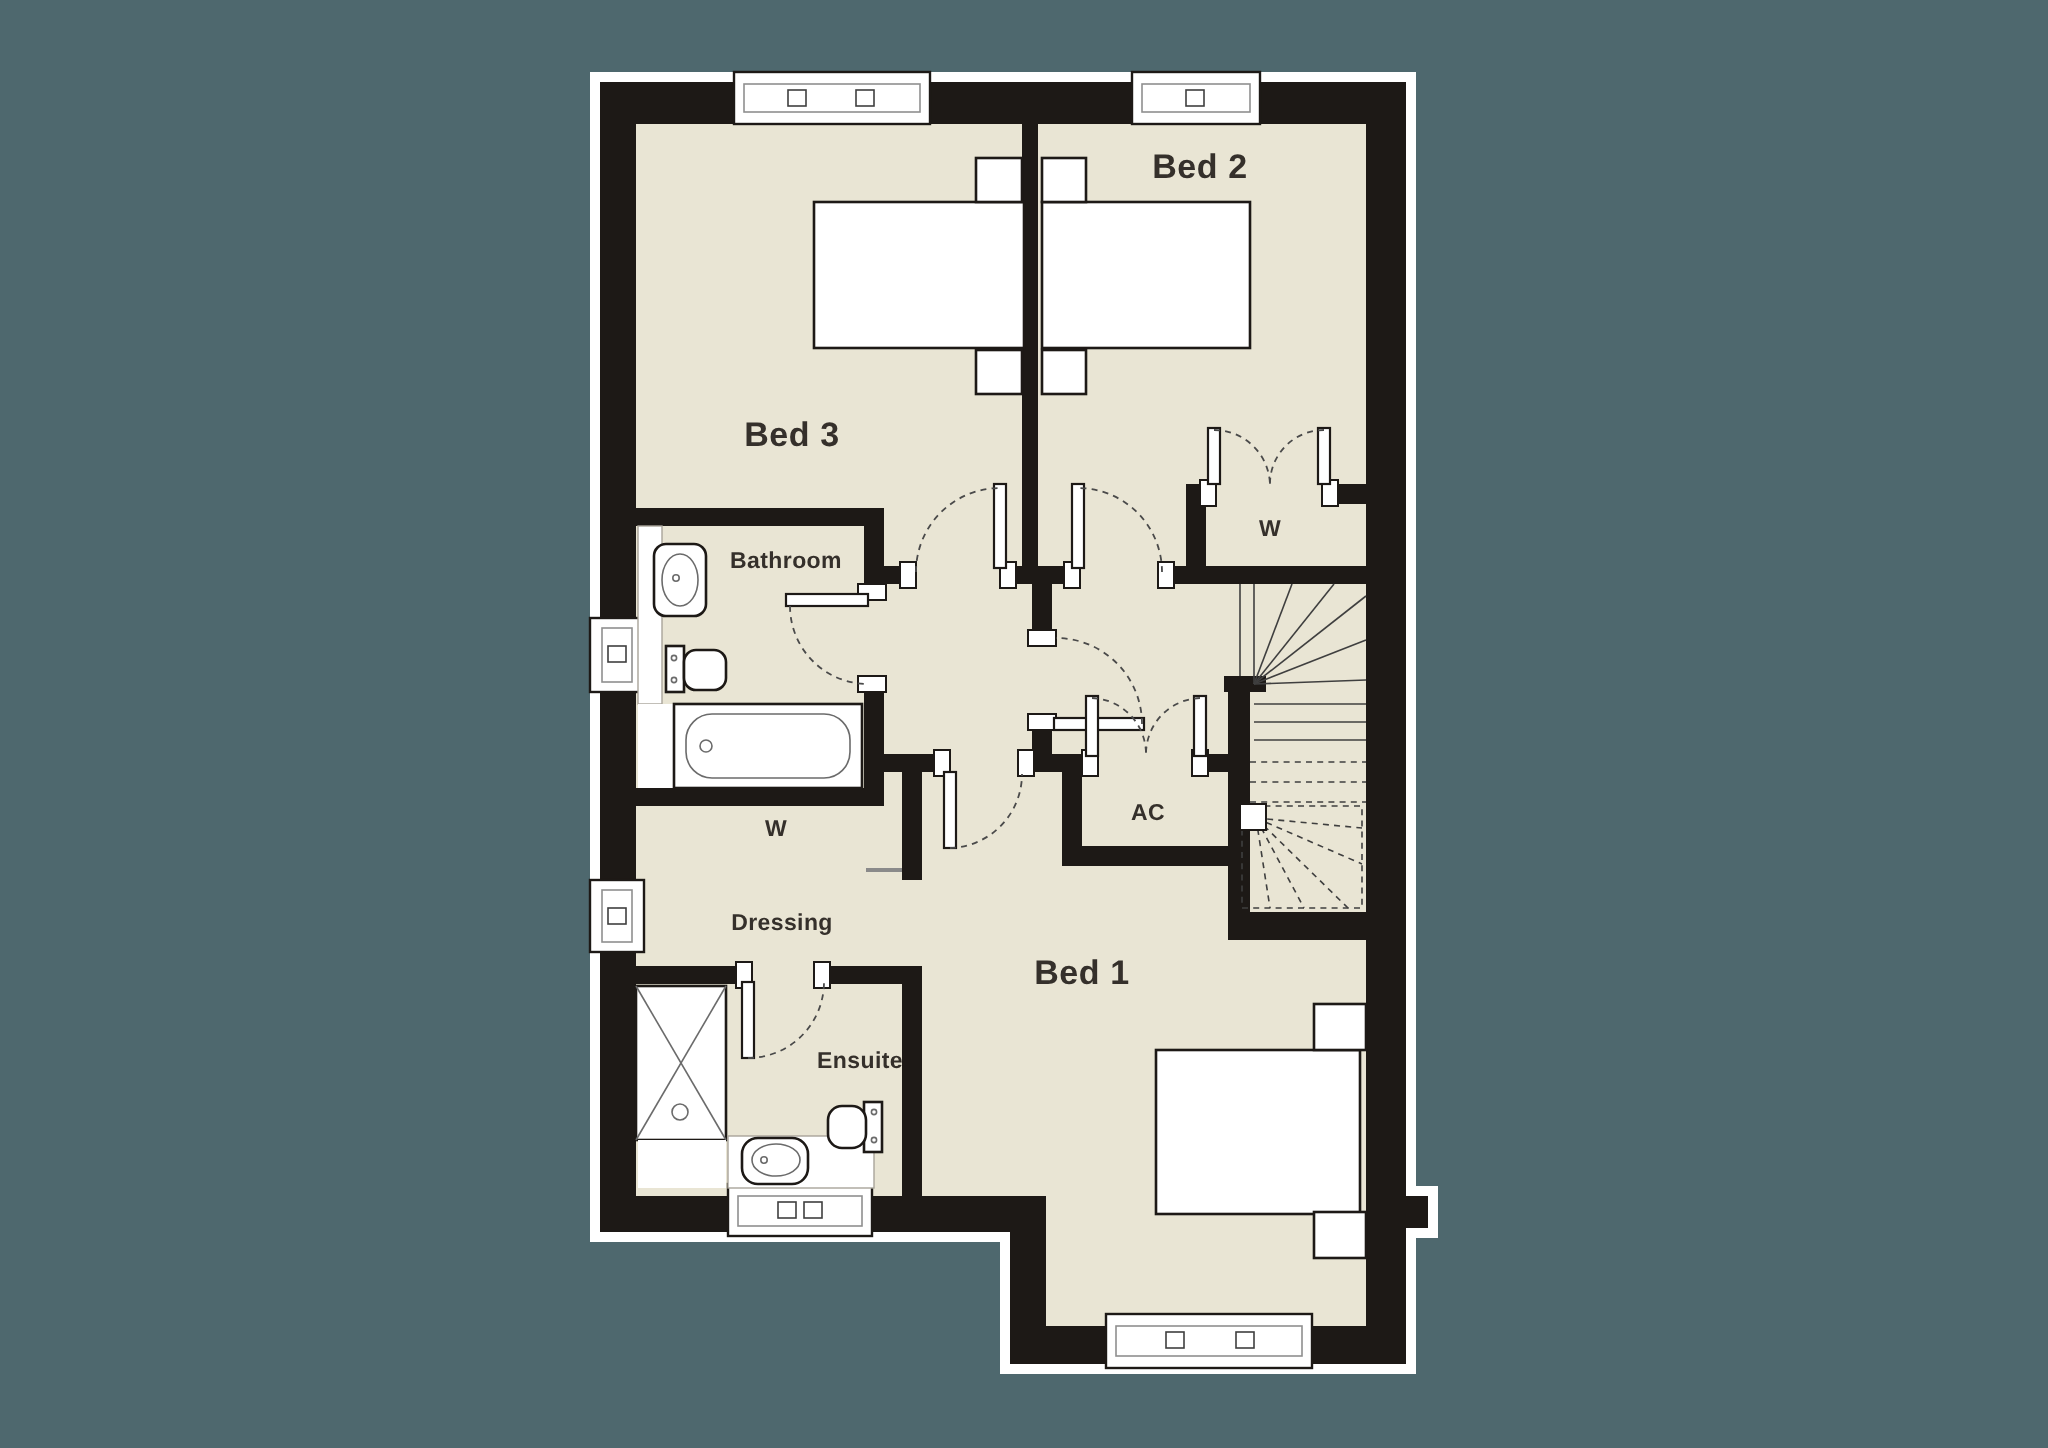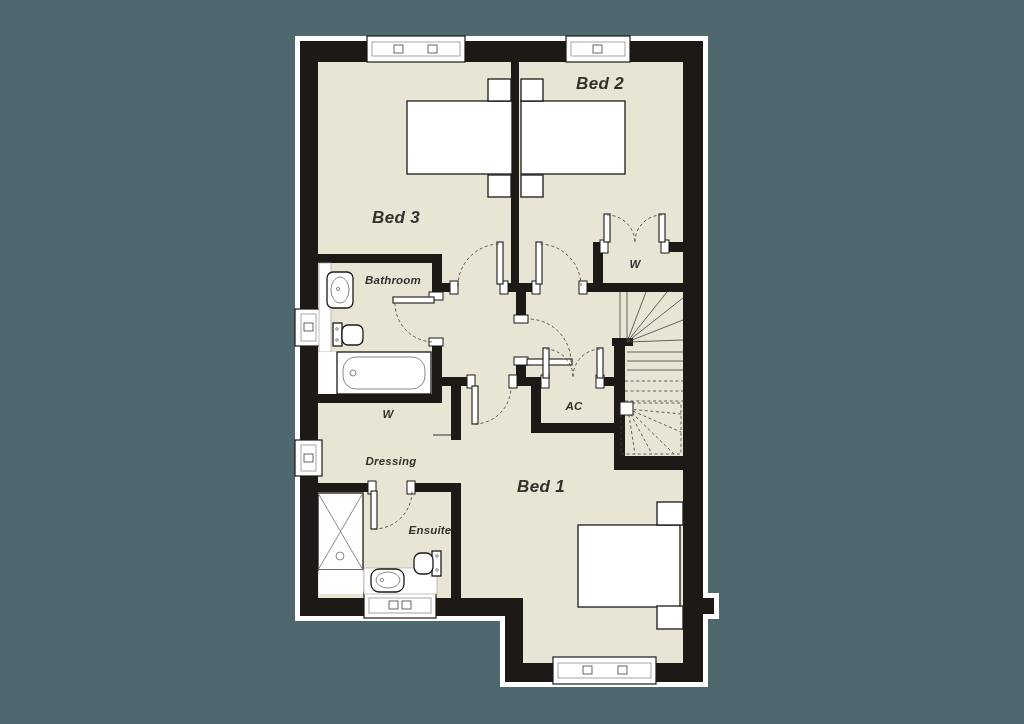--- a/index.html
+++ b/index.html
@@ -1,20 +1,20 @@
 <!DOCTYPE html>
 <html style="--background: #4e686e; --floor: #e9e5d4; --wall: #1d1916; --fixture: #ffffff; --text: #35302b;"><head>
 <meta charset="utf-8">
 <style>
   :root{
     --background:#4e686e; --floor:#e9e5d4; --wall:#1d1916;
     --fixture:#ffffff; --line:#3f3f3f; --text:#35302b;
   }
   html,body{margin:0;padding:0;background:var(--background);}
-  .stage{width:928px;height:724px;position:relative;overflow:hidden;font-style:italic;}
+  .stage{width:928px;height:724px;position:relative;overflow:hidden;}
   svg{display:block;}
   .wall{fill:var(--wall);}
   .floor{fill:var(--floor);}
   .halo{fill:none;stroke:#ffffff;stroke-width:10;stroke-linejoin:miter;}
   .fix{fill:var(--fixture);stroke:var(--wall);stroke-width:1.3;}
   .fixsoft{fill:var(--fixture);stroke:#a9a49a;stroke-width:.7;}
   .fthin{fill:none;stroke:#6b6b6b;stroke-width:.8;}
   .leaf{fill:var(--fixture);stroke:var(--wall);stroke-width:1.1;}
   .jamb{fill:var(--fixture);stroke:var(--wall);stroke-width:1;}
   .arc{fill:none;stroke:#4a4a4a;stroke-width:.9;stroke-dasharray:3 2.6;}

